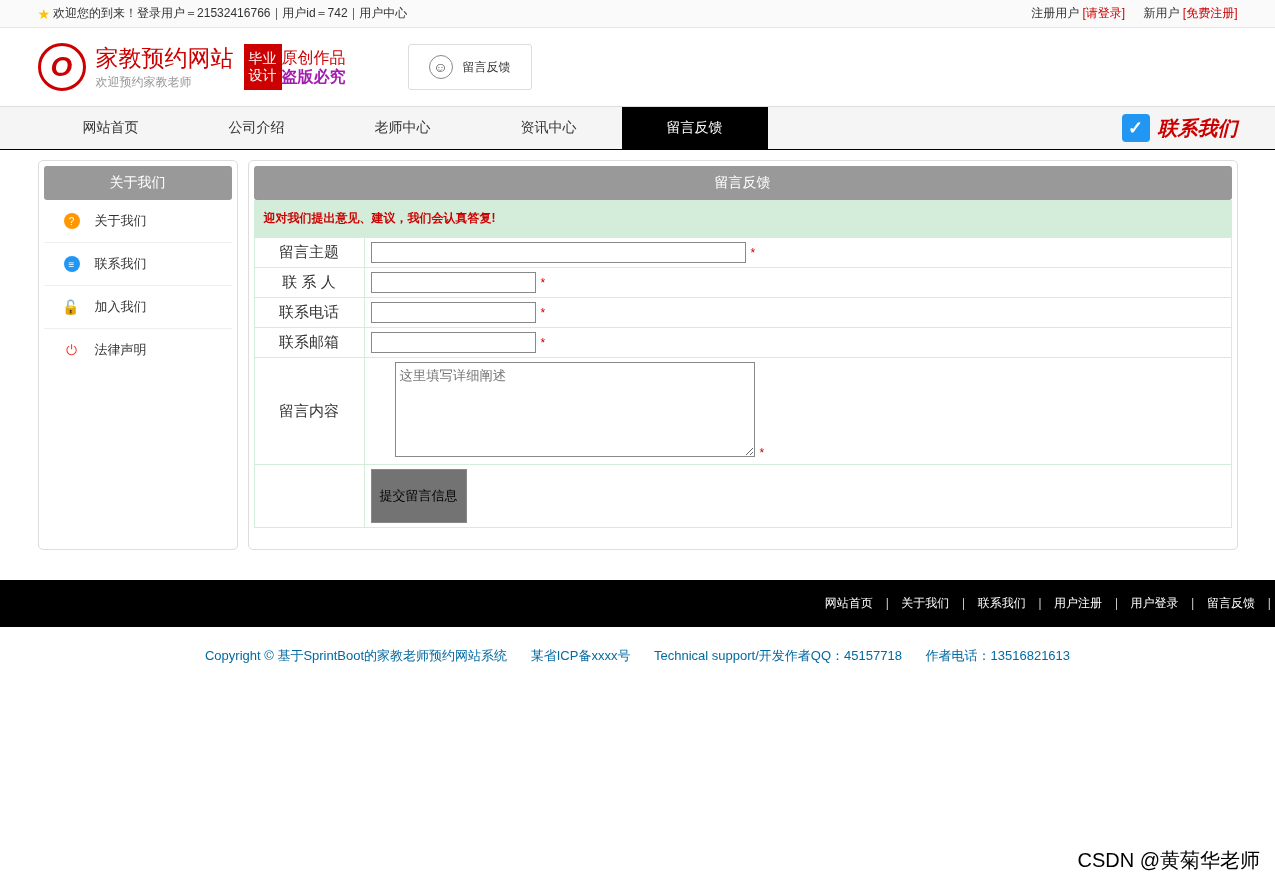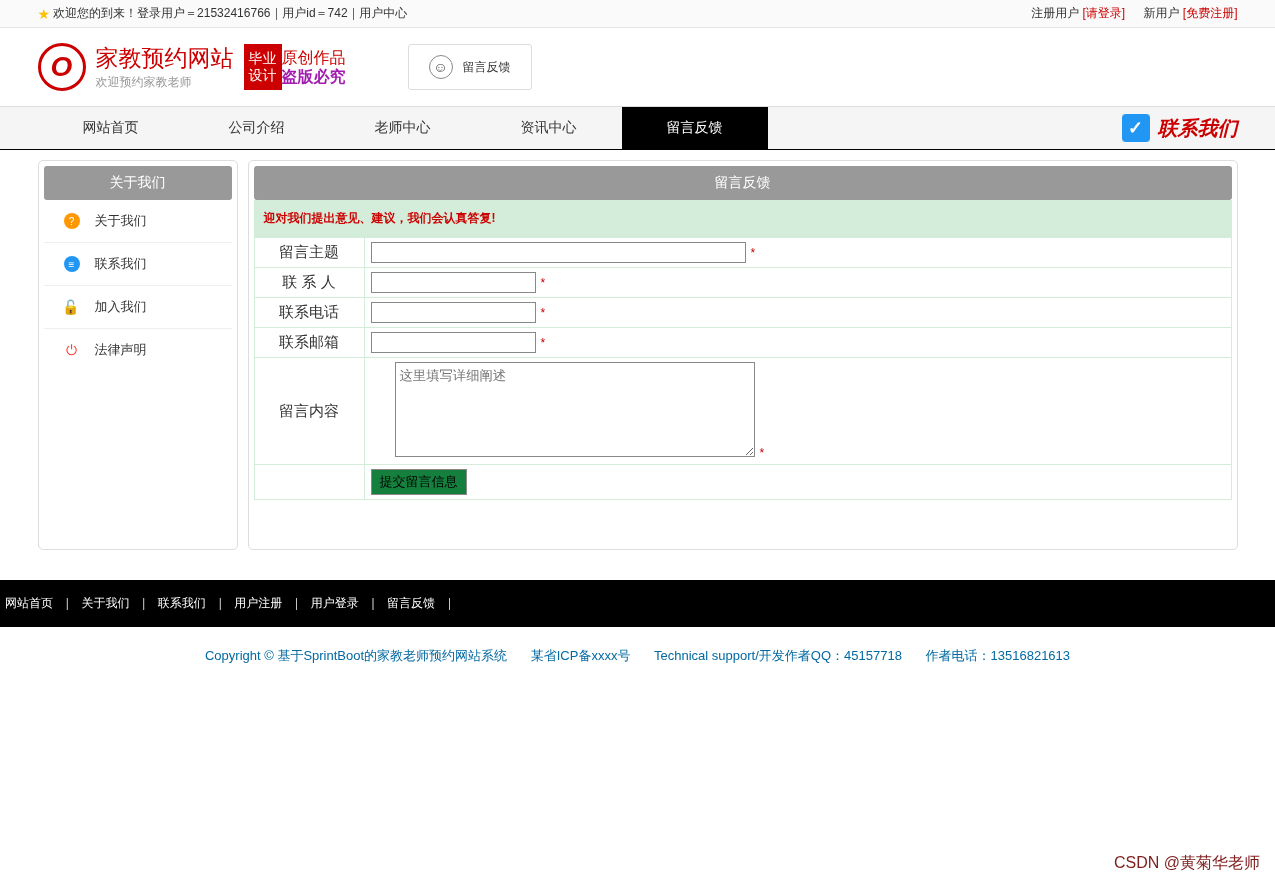--- a/index.html
+++ b/index.html
@@ -59,28 +59,28 @@
     .notice { background: #d4edda; color: #c00; padding: 10px; font-weight: bold; }
     
     .form-table { width: 100%; border-collapse: collapse; }
     .form-table td { padding: 4px 6px; border: 1px solid #d4edda; vertical-align: middle; }
     .form-label { width: 110px; text-align: center; font-size: 15px; }
     .form-input { border: 1px solid #888; padding: 2px 4px; font-family: inherit; }
     .input-wide { width: 375px; }
     .input-narrow { width: 165px; }
     .form-textarea { width: 360px; height: 95px; border: 1px solid #888; padding: 4px; font-family: inherit; resize: both; margin-left: 24px; }
     .required { color: #c00; margin-left: 5px; }
-    .submit-btn { border: 1px solid #888; background: #15803d; padding: 3px 8px; cursor: pointer; font-family: inherit; font-size: 13px; }
-    
-    .footer-nav { background: #000; color: #fff; text-align: left; padding: 15px 0; margin-top: 20px; }
+    .submit-btn { border: 1px solid #888; background: #737373; padding: 17px 8px; cursor: pointer; font-family: inherit; font-size: 13px; }
+    
+    .footer-nav { background: #000; color: #fff; text-align: right; padding: 15px 0; margin-top: 20px; }
     .footer-nav a { color: #fff; margin: 0 5px; }
     .footer-info { text-align: center; padding: 20px 3px; color: #0369a1; font-size: 13px; }
     .footer-info span { margin: 0 10px; }
     
-    .watermark { position: fixed; bottom: 10px; right: 15px; color: #7f1d1d; font-size: 16px; }
+    .watermark { position: fixed; bottom: 10px; right: 15px; color: #000000; font-size: 20px; }
   </style>
 </head>
 <body>
 
 <div class="top-bar">
   <div class="container">
     <div class="top-left">
       <span class="star">★</span>
       <span>欢迎您的到来！登录用户＝21532416766｜用户id＝742｜用户中心</span>
     </div>

